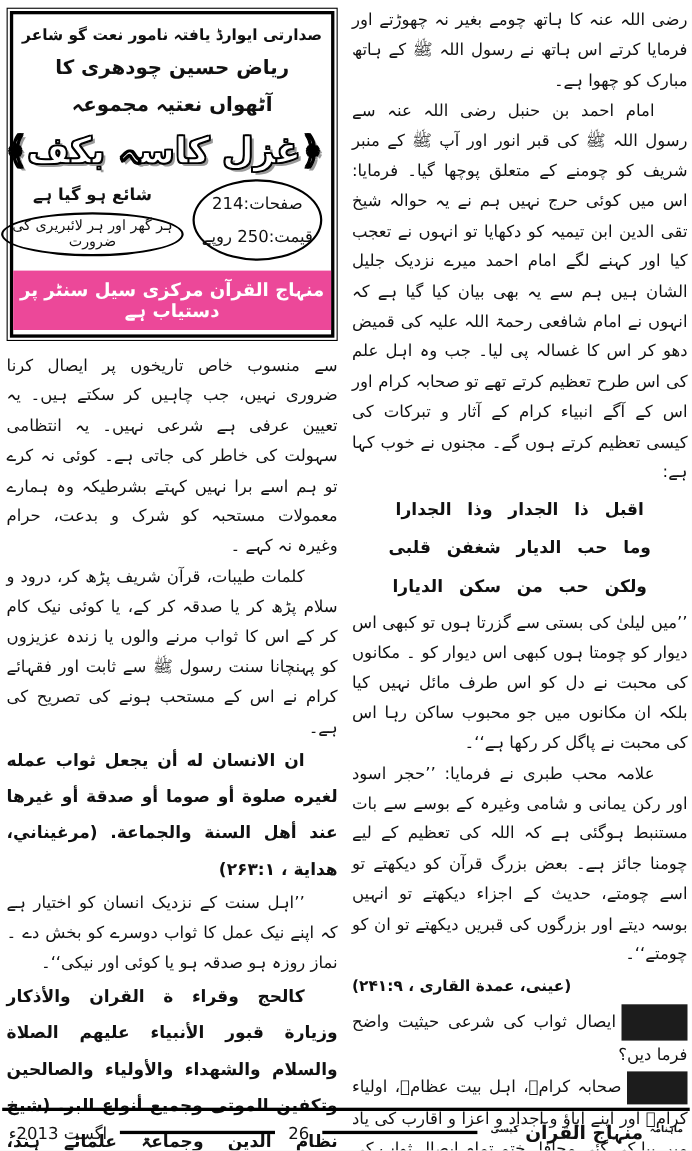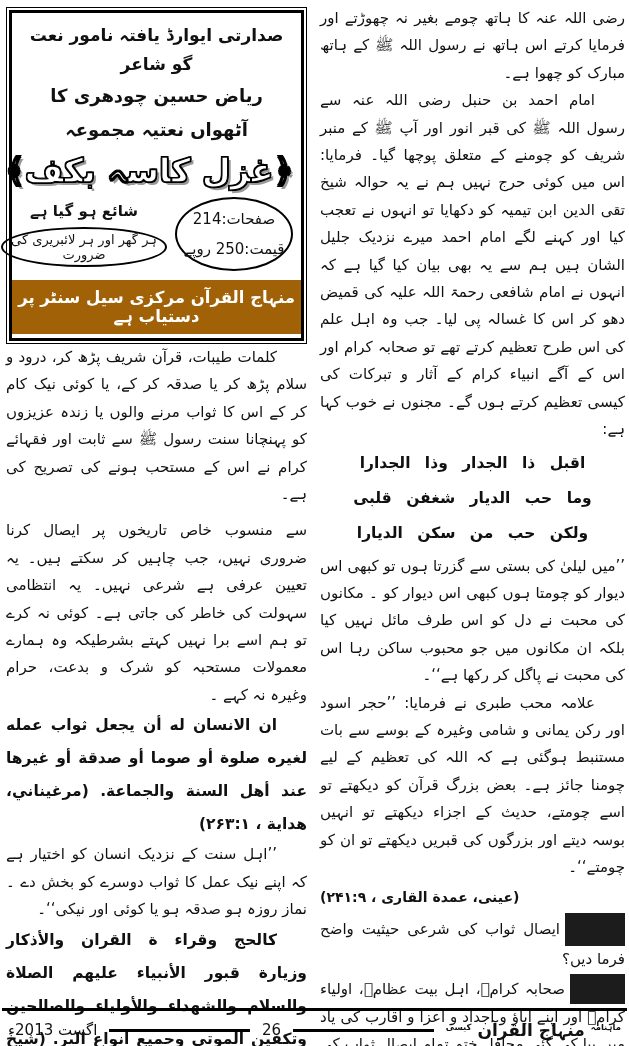--- a/index.html
+++ b/index.html
@@ -9,42 +9,42 @@
     position: relative; width: 629px; height: 1046px;
     background: #ffffff; overflow: hidden; padding: 5px 4px 0;
   }
   .content { display: flex; gap: 13px; }
   .col { width: 301px; }
   .col-right { width: 305px; }
 
   
   .ad { border: 1px solid #000; padding: 2px; margin-top: 2px; }
   .ad-inner { border: 3px solid #000; text-align: center; padding: 8px 8px 3px; }
-  .ad-h1 { font-size: 17px; font-weight: bold; line-height: 1.7; }
+  .ad-h1 { font-size: 14px; font-weight: bold; line-height: 1.7; }
   .ad-h2 { font-size: 18px; font-weight: bold; line-height: 1.9; }
   .ad-title {
     font-size: 33px; font-weight: bold; line-height: 1.45;
     color: #fff; letter-spacing: 1px;
     -webkit-text-stroke: 1.3px #000;
     text-shadow: -1px -1px 0 #000, 1px -1px 0 #000, -1px 1px 0 #000,
                  1px 1px 0 #000, 3px 3px 0 #9a9a9a;
     white-space: nowrap;
   }
   .ad-row { display: flex; align-items: center; gap: 8px; margin-top: 2px; }
   .oval {
     border: 2px solid #000; border-radius: 50%;
     display: flex; flex-direction: column; justify-content: center; align-items: center;
     font-weight: normal;
   }
   .oval-pages { width: 118px; height: 74px; font-size: 15px; line-height: 2.0; flex: none; }
   .left-stack { flex: 1; display: flex; flex-direction: column; align-items: center; }
   .published { font-size: 15px; font-weight: bold; margin-bottom: 7px; }
   .oval-need { width: 166px; height: 40px; border-radius: 50%; font-size: 13px; padding: 0 6px; }
   .ad-bar {
-    background: #a16207; color: #fff; font-weight: bold; font-size: 16.5px;
+    background: #ec4899; color: #fff; font-weight: bold; font-size: 16.5px;
     text-align: center; padding: 8px 4px; margin: 9px -8px 1px;
   }
 
   
   .urdu { font-size: 15px; line-height: 27.4px; text-align: justify; }
   .indent { text-indent: 30px; }
   .first-block { margin-top: 9px; }
   .arabic { font-weight: bold; font-size: 15.5px; line-height: 33px; text-align: justify; }
   .verse { font-weight: bold; text-align: center; font-size: 15.5px; line-height: 35px; word-spacing: 9px; }
   .verses { margin: 2px 0; }
@@ -109,22 +109,22 @@
               <div class="oval oval-need">
                 <div>ہر گھر اور ہر لائبریری کی ضرورت</div>
               </div>
             </div>
           </div>
 
           <div class="ad-bar">منہاج القرآن مرکزی سیل سنٹر پر دستیاب ہے</div>
         </div>
       </div>
 
+      <p class="urdu first-block">سے منسوب خاص تاریخوں پر ایصال کرنا ضروری نہیں، جب چاہیں کر سکتے ہیں۔ یہ تعیین عرفی ہے شرعی نہیں۔ یہ انتظامی سہولت کی خاطر کی جاتی ہے۔ کوئی نہ کرے تو ہم اسے برا نہیں کہتے بشرطیکہ وہ ہمارے معمولات مستحبہ کو شرک و بدعت، حرام وغیرہ نہ کہے ۔</p>
       <p class="urdu indent">کلمات طیبات، قرآن شریف پڑھ کر، درود و سلام پڑھ کر یا صدقہ کر کے، یا کوئی نیک کام کر کے اس کا ثواب مرنے والوں یا زندہ عزیزوں کو پہنچانا سنت رسول ﷺ سے ثابت اور فقہائے کرام نے اس کے مستحب ہونے کی تصریح کی ہے۔</p>
-      <p class="urdu first-block">سے منسوب خاص تاریخوں پر ایصال کرنا ضروری نہیں، جب چاہیں کر سکتے ہیں۔ یہ تعیین عرفی ہے شرعی نہیں۔ یہ انتظامی سہولت کی خاطر کی جاتی ہے۔ کوئی نہ کرے تو ہم اسے برا نہیں کہتے بشرطیکہ وہ ہمارے معمولات مستحبہ کو شرک و بدعت، حرام وغیرہ نہ کہے ۔</p>
       <p class="arabic indent">ان الانسان له أن يجعل ثواب عمله لغيره صلوة أو صوما أو صدقة أو غيرها عند أهل السنة والجماعة. (مرغيناني، هداية ، ۲۶۳:۱)</p>
       <p class="urdu indent">’’اہل سنت کے نزدیک انسان کو اختیار ہے کہ اپنے نیک عمل کا ثواب دوسرے کو بخش دے ۔ نماز روزہ ہو صدقہ ہو یا کوئی اور نیکی‘‘۔</p>
       <p class="arabic indent">كالحج وقراء ة القران والأذكار وزيارة قبور الأنبياء عليهم الصلاة والسلام والشهداء والأولياء والصالحين وتكفين الموتى وجميع أنواع البر. (شیخ نظام الدین وجماعۃ علمائے ہند، عالمگیری، ۲۵۷:۱)</p>
 
     </div>
   </div>
 
   <div class="footer-wrap">
     <div class="footer-rule"></div>
     <div class="footer">

